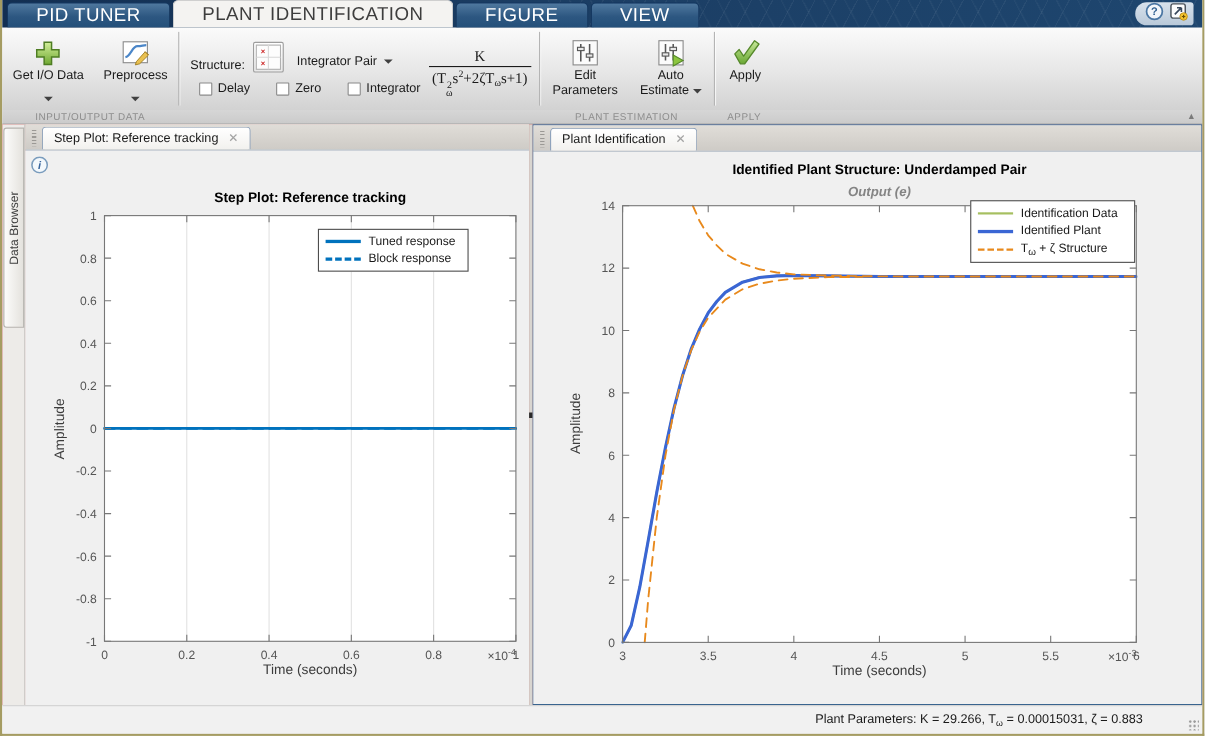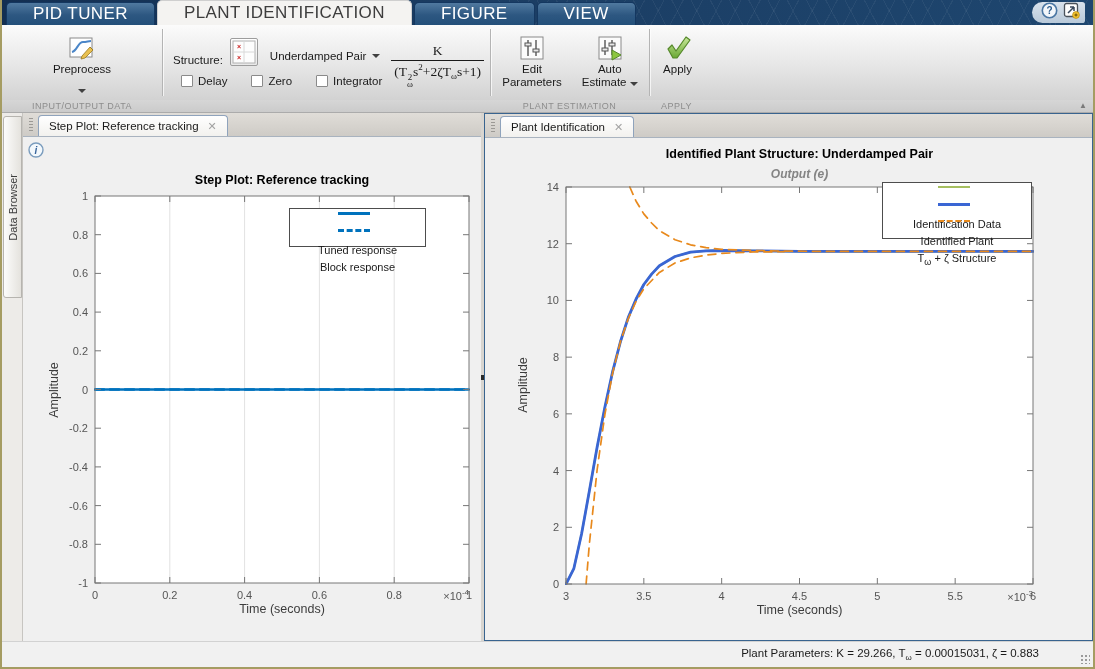--- a/index.html
+++ b/index.html
@@ -82,21 +82,21 @@
   .figure-area { position:relative; flex:1 1 auto; background:#f0f0f0; overflow:hidden; }
   .fig-title { position:absolute; text-align:center; font-weight:bold; font-size:12.5px; color:#000; }
   .fig-subtitle { position:absolute; text-align:center; font-weight:bold; font-size:12px; color:#848484; }
   .axis-xlabel { position:absolute; text-align:center; font-size:12.5px; color:#3c3c3c; }
   .axis-ylabel { position:absolute; font-size:12.5px; color:#3c3c3c; transform:translate(-50%,-50%) rotate(-90deg); white-space:nowrap; }
   .axis-exp { position:absolute; font-size:11px; color:#555; text-align:right; }
   .axis-exp sup { font-size:8px; }
   svg text { font-family:"Liberation Sans", sans-serif; }
 
   .legend { position:absolute; background:#fff; border:1px solid #4d4d4d; padding:3px 6px 3px 6px; display:flex; flex-direction:column; justify-content:space-around; }
-  .legend-row { display:flex; align-items:center; height:17px;flex-direction:column; }
+  .legend-row { display:flex; align-items:center; height:17px; }
   .legend-sample { width:32px; margin-right:7px; flex:0 0 32px; }
   .legend-text { font-size:11px; color:#1a1a1a; white-space:nowrap; }
   .ls-solid-blue { border-top:3px solid #0072bd; }
   .ls-dash-blue { border-top:3px dashed #0072bd; }
   .ls-solid-olive { border-top:2px solid #a6bf60; }
   .ls-solid-royal { border-top:3px solid #3a66d4; }
   .ls-dash-orange { border-top:2px dashed #e8891c; }
 
   .info-badge { position:absolute; left:5px; top:5px; }
 
@@ -143,20 +143,35 @@
           </svg>
       </span>
     </div>
   </div>
 
   <div class="ribbon">
 
     <div class="rib-group group-io">
       <div class="big-btn">
         <div class="icon-box">
+          <svg width="27" height="27" viewBox="0 0 24 24">
+              <defs>
+                <linearGradient id="gplus" x1="0" y1="0" x2="0" y2="1">
+                  <stop offset="0" stop-color="#d3ef9a"></stop>
+                  <stop offset="1" stop-color="#6fa832"></stop>
+                </linearGradient>
+              </defs>
+              <path d="M9 3 h6 v6 h6 v6 h-6 v6 H9 v-6 H3 V9 h6 Z" fill="url(#gplus)" stroke="#4e7d23" stroke-width="1.2"></path>
+            </svg>
+        </div>
+        <div class="lbl">Get I/O Data</div>
+        <div class="arrow-row"><span class="drop-arrow"></span></div>
+      </div>
+      <div class="big-btn">
+        <div class="icon-box">
           <svg width="27" height="27" viewBox="0 0 27 27">
               <rect x="2" y="3" width="22" height="19" fill="#fff" stroke="#8a8a8a"></rect>
               <path d="M4 17 C 9 16, 10 7, 15 7 C 19 7, 20 6, 23 6" stroke="#4b86c8" stroke-width="2" fill="none"></path>
               <path d="M14 21 L22 12 L25 15 L17 23 L13 24 Z" fill="#e9c050" stroke="#9c7a1e" stroke-width=".8"></path>
               <path d="M22 12 L25 15" stroke="#9c7a1e" stroke-width=".8"></path>
             </svg>
         </div>
         <div class="lbl">Preprocess</div>
         <div class="arrow-row"><span class="drop-arrow"></span></div>
       </div>
@@ -170,21 +185,21 @@
           <span class="rib-label">Structure:</span>
           <span class="struct-btn">
             <svg width="24" height="24" viewBox="0 0 24 24">
                 <rect x="1" y="1" width="22" height="22" fill="#fdfdfd" stroke="#b0b0b0"></rect>
                 <path d="M12 1 V23 M1 12 H23" stroke="#d8d8d8"></path>
                 <text x="7" y="9" font-size="7" fill="#cc2222" font-weight="bold" text-anchor="middle">×</text>
                 <text x="7" y="20" font-size="7" fill="#cc2222" font-weight="bold" text-anchor="middle">×</text>
               </svg>
           </span>
           <span class="dd-value">
-            <span class="rib-label">Underdamped Pair</span>
+            <span class="rib-label">Integrator Pair</span>
             <span class="drop-arrow"></span>
           </span>
         </div>
         <div class="struct-row2">
           <span class="checkbox-item">
               <span class="checkbox"></span>
               <span class="rib-label">Delay</span>
             </span>
           <span class="checkbox-item">
               <span class="checkbox"></span>

